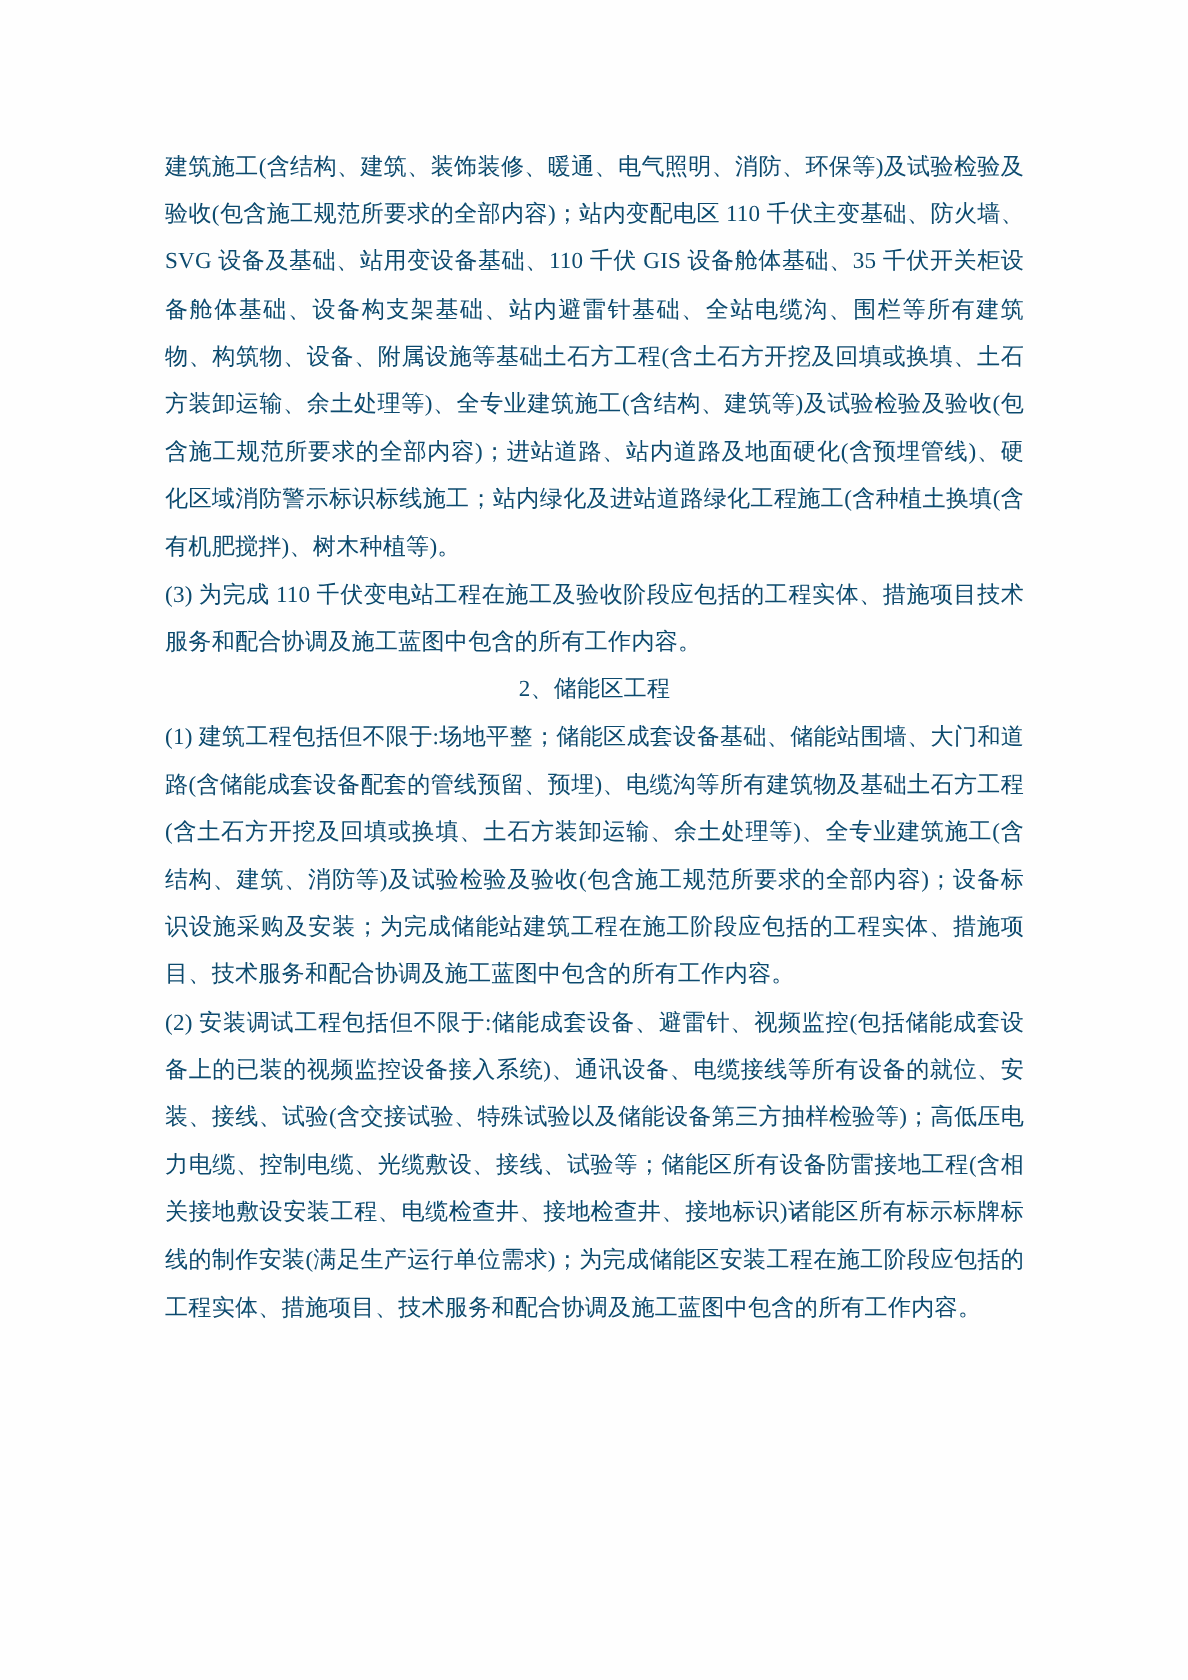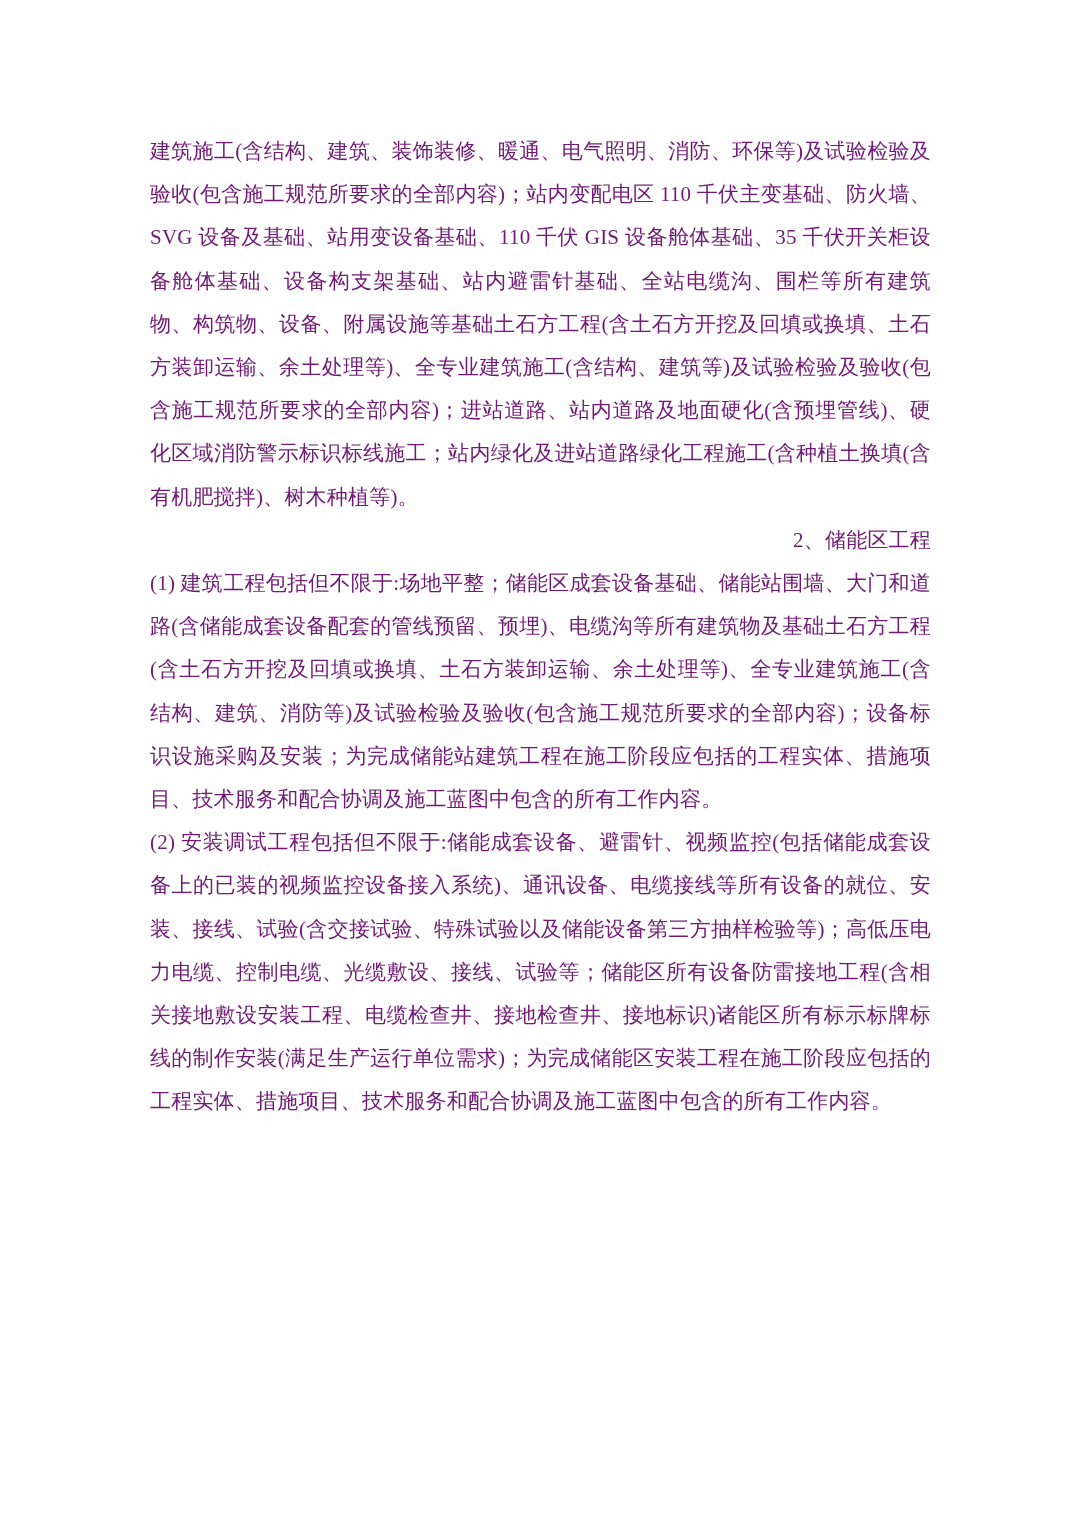--- a/index.html
+++ b/index.html
@@ -13,38 +13,39 @@
     height: 1527px;
     background: #fefefe;
     overflow: hidden;
     font-family: "Liberation Serif", "DejaVu Serif", serif;
   }
   .content {
     position: absolute;
     left: 150px;
     top: 130px;
     width: 781px;
-    color: #701a75;
+    color: #0c4a6e;
     font-size: 21px;
     line-height: 43.2px;
     text-align: justify;
     text-justify: inter-character;
     letter-spacing: 0.2px;
   }
   .content p {
     margin: 0;
     padding: 0;
   }
   .content p.heading {
-    text-align: right;
+    text-align: center;
   }
 </style>
 </head>
 <body>
 
 <div class="page">
   <div class="content">
     <p>建筑施工(含结构、建筑、装饰装修、暖通、电气照明、消防、环保等)及试验检验及验收(包含施工规范所要求的全部内容)；站内变配电区 110 千伏主变基础、防火墙、SVG 设备及基础、站用变设备基础、110 千伏 GIS 设备舱体基础、35 千伏开关柜设备舱体基础、设备构支架基础、站内避雷针基础、全站电缆沟、围栏等所有建筑物、构筑物、设备、附属设施等基础土石方工程(含土石方开挖及回填或换填、土石方装卸运输、余土处理等)、全专业建筑施工(含结构、建筑等)及试验检验及验收(包含施工规范所要求的全部内容)；进站道路、站内道路及地面硬化(含预埋管线)、硬化区域消防警示标识标线施工；站内绿化及进站道路绿化工程施工(含种植土换填(含有机肥搅拌)、树木种植等)。</p>
+    <p>(3) 为完成 110 千伏变电站工程在施工及验收阶段应包括的工程实体、措施项目技术服务和配合协调及施工蓝图中包含的所有工作内容。</p>
     <p class="heading">2、储能区工程</p>
     <p>(1) 建筑工程包括但不限于:场地平整；储能区成套设备基础、储能站围墙、大门和道路(含储能成套设备配套的管线预留、预埋)、电缆沟等所有建筑物及基础土石方工程(含土石方开挖及回填或换填、土石方装卸运输、余土处理等)、全专业建筑施工(含结构、建筑、消防等)及试验检验及验收(包含施工规范所要求的全部内容)；设备标识设施采购及安装；为完成储能站建筑工程在施工阶段应包括的工程实体、措施项目、技术服务和配合协调及施工蓝图中包含的所有工作内容。</p>
     <p>(2) 安装调试工程包括但不限于:储能成套设备、避雷针、视频监控(包括储能成套设备上的已装的视频监控设备接入系统)、通讯设备、电缆接线等所有设备的就位、安装、接线、试验(含交接试验、特殊试验以及储能设备第三方抽样检验等)；高低压电力电缆、控制电缆、光缆敷设、接线、试验等；储能区所有设备防雷接地工程(含相关接地敷设安装工程、电缆检查井、接地检查井、接地标识)诸能区所有标示标牌标线的制作安装(满足生产运行单位需求)；为完成储能区安装工程在施工阶段应包括的工程实体、措施项目、技术服务和配合协调及施工蓝图中包含的所有工作内容。</p>
   </div>
 </div>
 
 </body></html>

